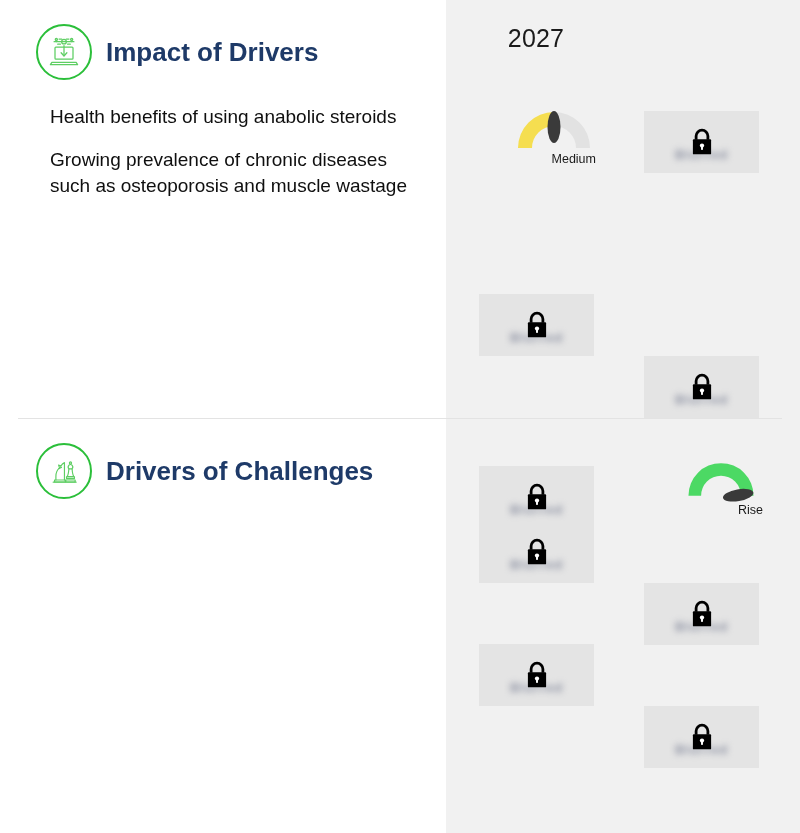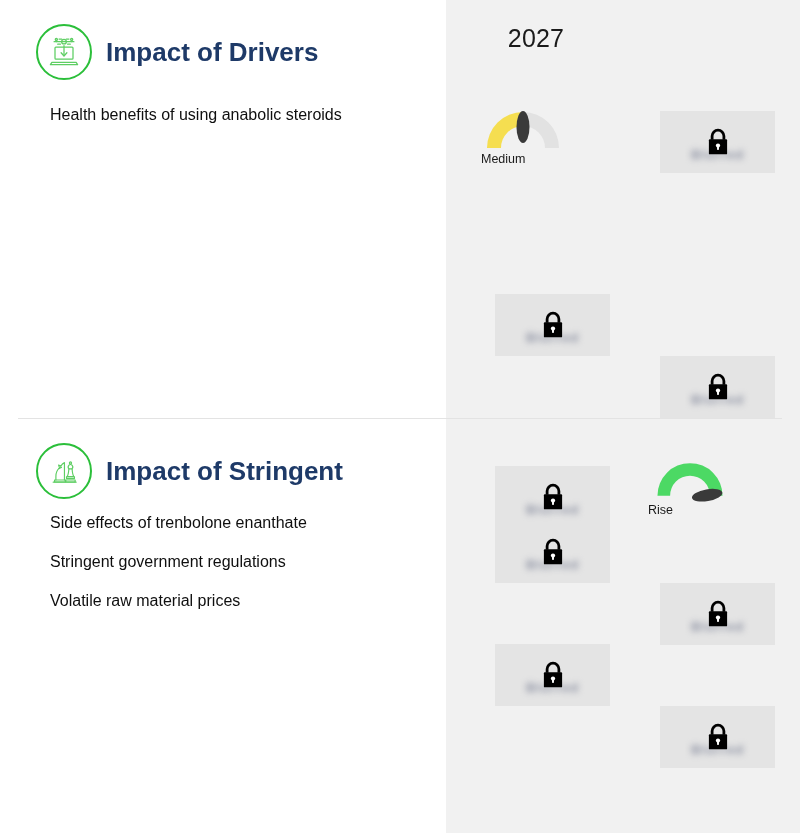--- a/index.html
+++ b/index.html
@@ -54,21 +54,20 @@
     letter-spacing: 0.2px;
   }
   .year-2025 { left: 476px; }
   .year-2029 { left: 641px; }
 
   
   .section {
     position: absolute;
     left: 0;
     width: 446px;
-    padding-left: 16px;
   }
   .section-drivers { top: 0px; }
   .section-challenges { top: 419px; }
 
   .sec-head {
     position: absolute;
     left: 36px;
     top: 24px;
     display: flex;
     align-items: center;
@@ -95,21 +94,21 @@
   
   .bullets {
     position: absolute;
     left: 50px;
     width: 380px;
   }
   .bullets-drivers { top: 104px; }
   .bullets-challenges { top: 516px; }
 
   .bullet {
-    font-size: 16px;
+    font-size: 19px;
     line-height: 1.38;
     color: #0f0f0f;
     margin-bottom: 17px;
     max-width: 360px;
   }
 
   
   .cell {
     position: absolute;
     width: 115px;
@@ -142,21 +141,21 @@
     z-index: 2;
     width: 26px;
     height: 30px;
     display: block;
   }
 
   
   .gauge {
     display: flex;
     flex-direction: column;
-    align-items: flex-start;
+    align-items: flex-end;
     justify-content: flex-start;
   }
   .gauge svg { display: block; }
   .gauge-label {
     font-size: 12.5px;
     color: #1a1a1a;
     margin-top: 1px;
     text-align: center;
   }
 </style>
@@ -192,20 +191,21 @@
           <polyline points="16.8,20.8 20,24.4 23.2,20.8"></polyline>
 
           <path d="M6.5 31.5 h27 l1.6 2.6 h-30.2 z"></path>
         </svg>
       </span>
       <span class="sec-title">Impact of Drivers</span>
     </div>
 
     <div class="bullets bullets-drivers">
       <div class="bullet">Health benefits of using anabolic steroids</div>
+      <div class="bullet">Growing prevalence of chronic diseases such as osteoporosis and muscle wastage</div>
     </div>
 
     <div class="cell gauge" style="left:481px; top:105px;">
       <svg width="84" height="46" viewBox="0 0 84 46">
         <path d="M6 43 A36 36 0 0 1 42 7 L42 21 A22 22 0 0 0 20 43 Z" fill="#F5DE50"></path>
         <path d="M42 7 A36 36 0 0 1 78 43 L64 43 A22 22 0 0 0 42 21 Z" fill="#E2E2E2"></path>
         <ellipse cx="42" cy="22" rx="6.5" ry="16" fill="#3a3a3a"></ellipse>
       </svg>
       <span class="gauge-label">Medium</span>
     </div>
@@ -272,28 +272,23 @@
           <path d="M9.5 30 h12 v2.2 h-12 z"></path>
 
           <path d="M25.5 13.5 a2.6 2.6 0 0 1 3.4 0 c1 1.2 1.1 3 0 4.1 h-3.4 c-1.1-1.1-1-2.9 0-4.1 z"></path>
           <circle cx="27.2" cy="11" r="1.2"></circle>
           <path d="M25.4 17.8 c-.3 4 -.6 6.6 -2 8.4 h7.6 c-1.4-1.8-1.7-4.4-2-8.4"></path>
           <path d="M22.8 26.4 h8.8 v2 h-8.8 z"></path>
           <path d="M22 30 h10.4 v2.2 h-10.4 z"></path>
           <line x1="8" y1="32.4" x2="33.5" y2="32.4"></line>
         </svg>
       </span>
-      <span class="sec-title">Impact of Stringent</span>
-    </div>
-
-    <div class="bullets bullets-challenges" style="top:93px;">
-      <div class="bullet">Side effects of trenbolone enanthate</div>
-      <div class="bullet">Stringent government regulations</div>
-      <div class="bullet">Volatile raw material prices</div>
-    </div>
+      <span class="sec-title">Drivers of Challenges</span>
+    </div>
+
 
     <div class="cell locked" style="left:479px; top:47px;">
       <span class="blur-text">Blurred</span>
       <svg class="lock-icon" viewBox="0 0 24 28">
         <path d="M6.5 12 V8.5 a5.5 5.5 0 0 1 11 0 V12" fill="none" stroke="#000" stroke-width="2.6"></path>
         <rect x="3.5" y="11.5" width="17" height="14" rx="0.8" fill="#000"></rect>
         <circle cx="12" cy="17.3" r="2" fill="#fff"></circle>
         <rect x="11.1" y="17.3" width="1.8" height="4" fill="#fff"></rect>
       </svg>
     </div>

